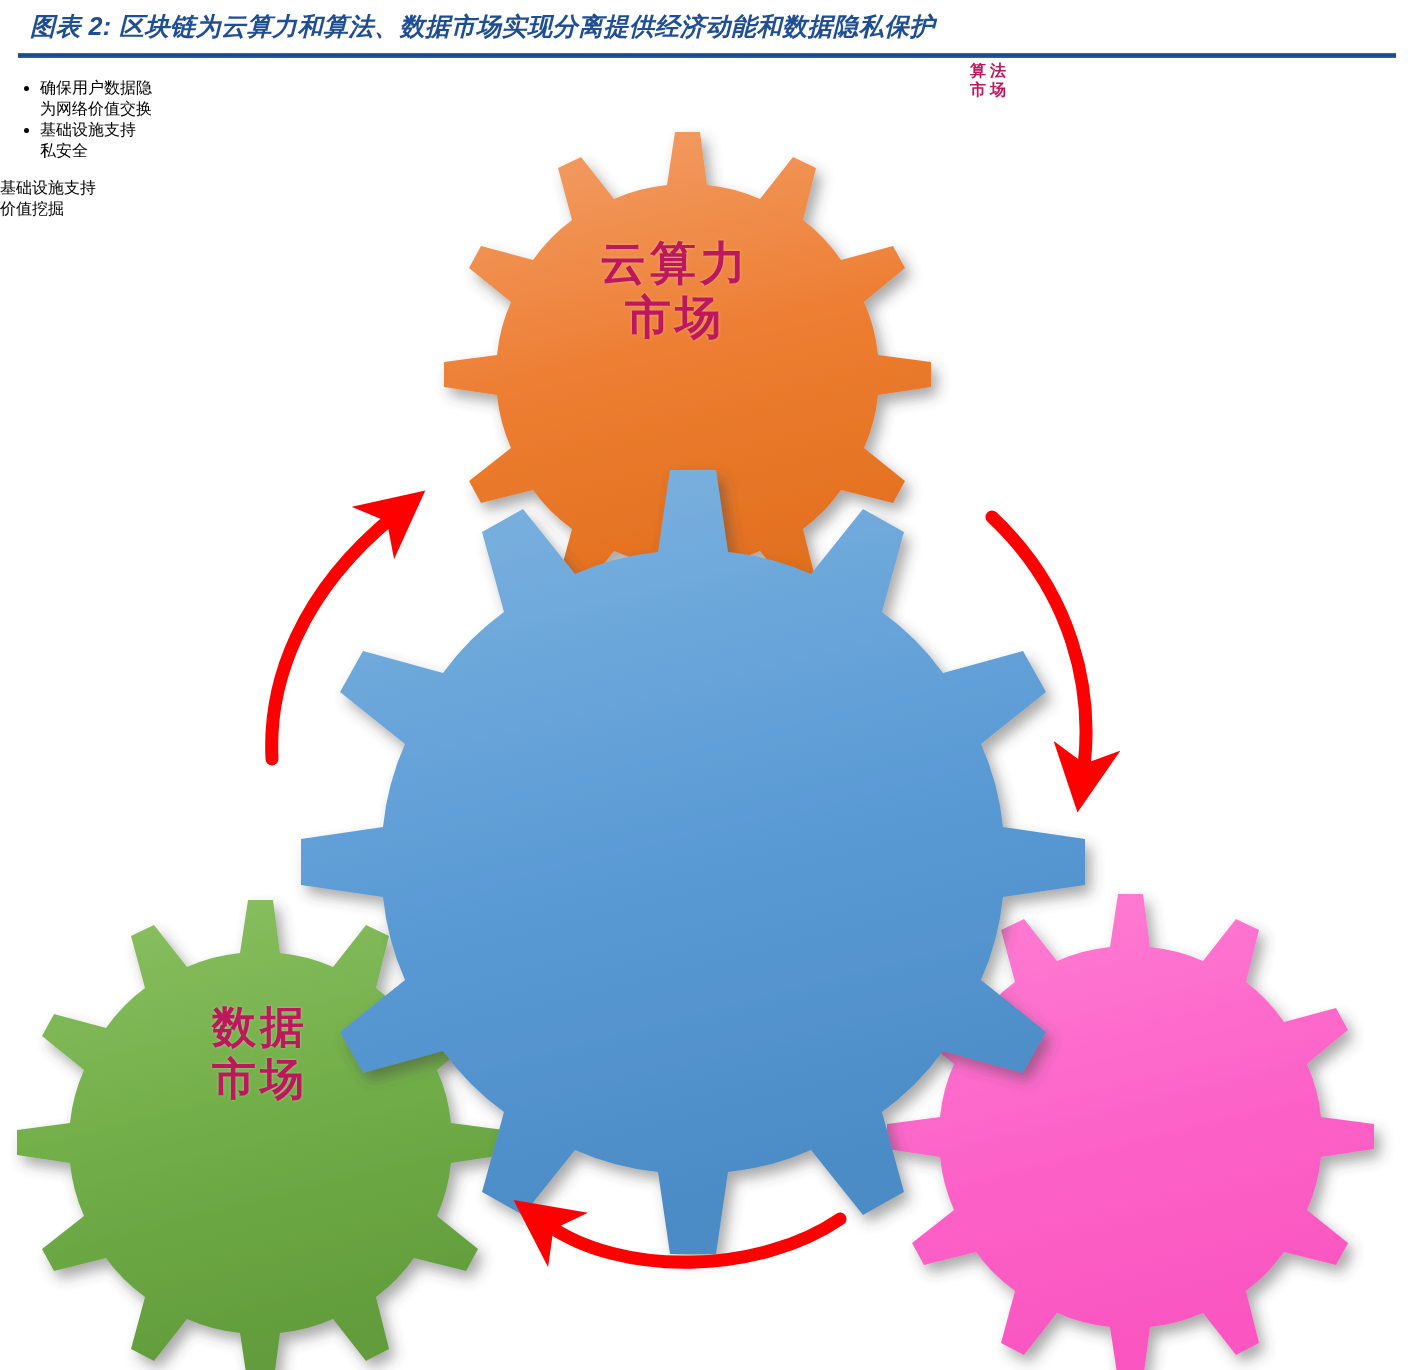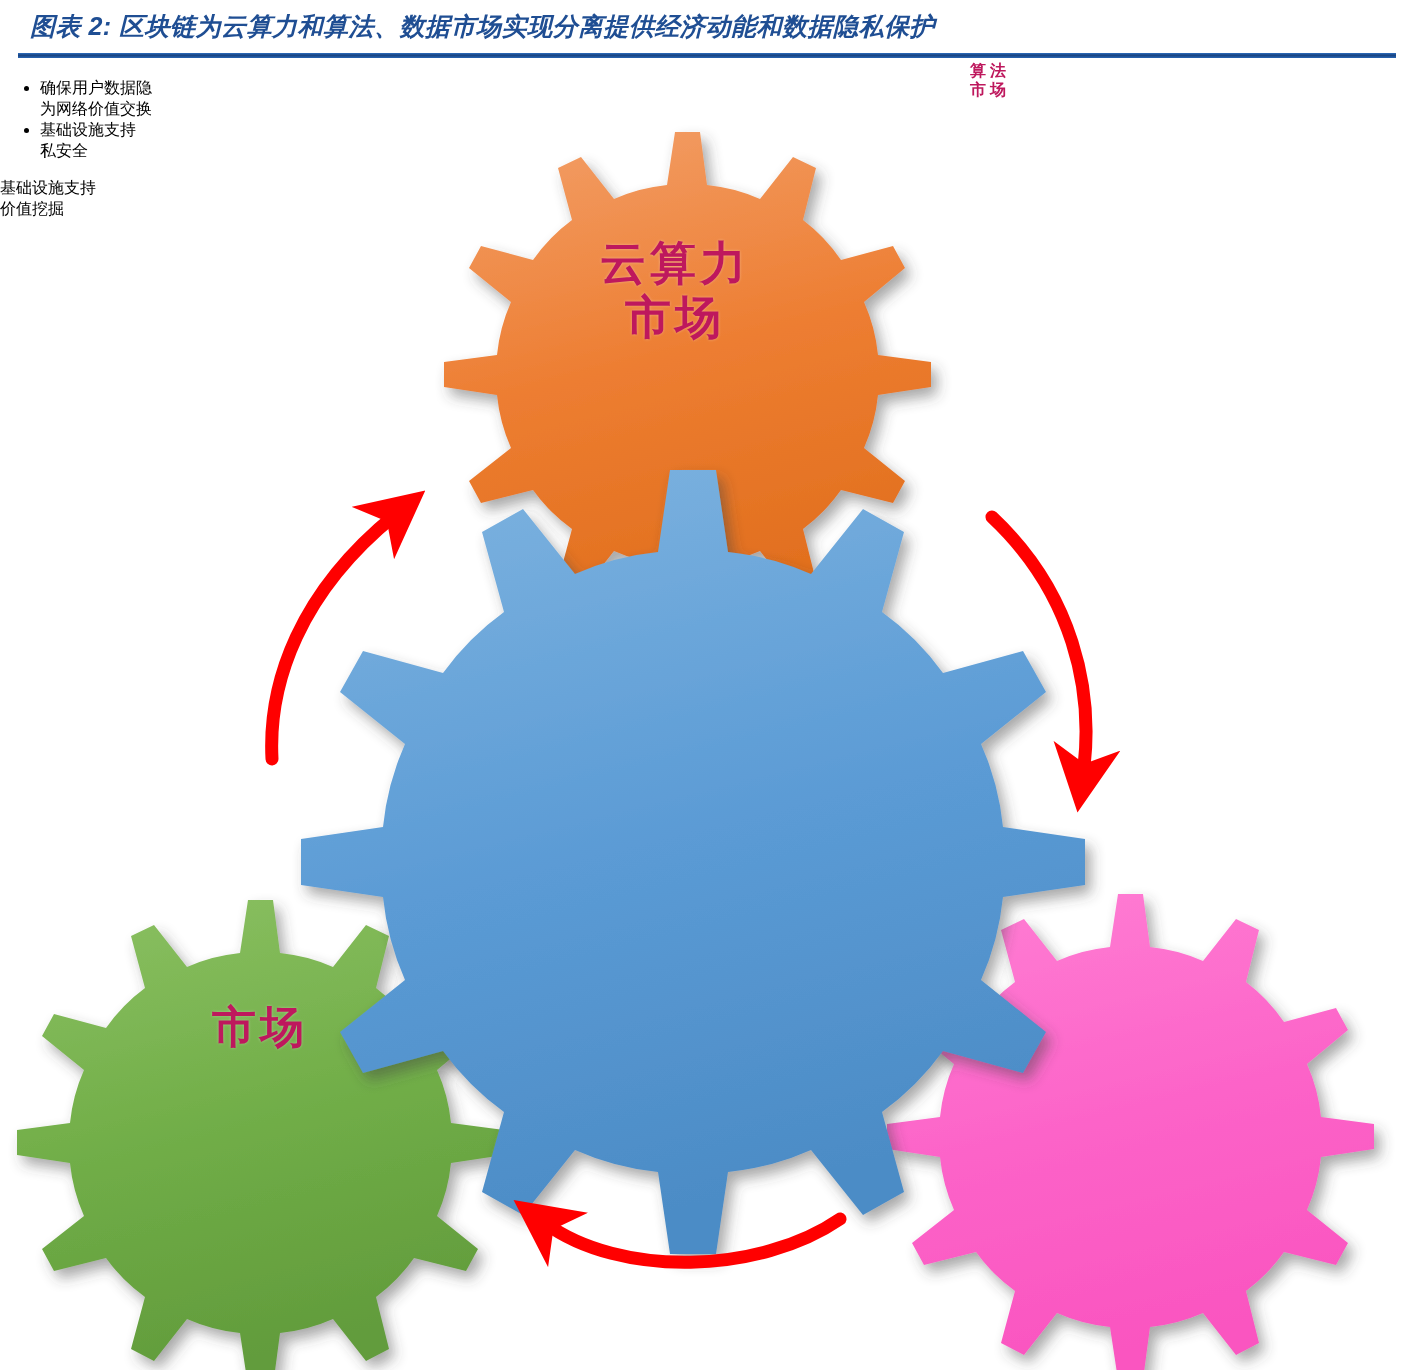--- a/index.html
+++ b/index.html
@@ -256,20 +256,21 @@
 
     <path d="M 840,1157 C 760,1212 620,1216 545,1161" fill="none" stroke="#FF0000" stroke-width="13" stroke-linecap="round" marker-end="url(#arrowhead-red)"></path>
   </svg>
 
   <div class="gear-label" id="label-cloud">
     <span class="line">云算力</span>
     <span class="line">市场</span>
   </div>
 
   <div class="gear-label" id="label-data">
+    <span class="line">数据</span>
     <span class="line">市场</span>
   </div>
 
   <div class="gear-label" id="label-algo">
     <span class="line">算法</span>
     <span class="line">市场</span>
   </div>
 
   <div id="blockchain-content">
     <ul id="bullet-list">

